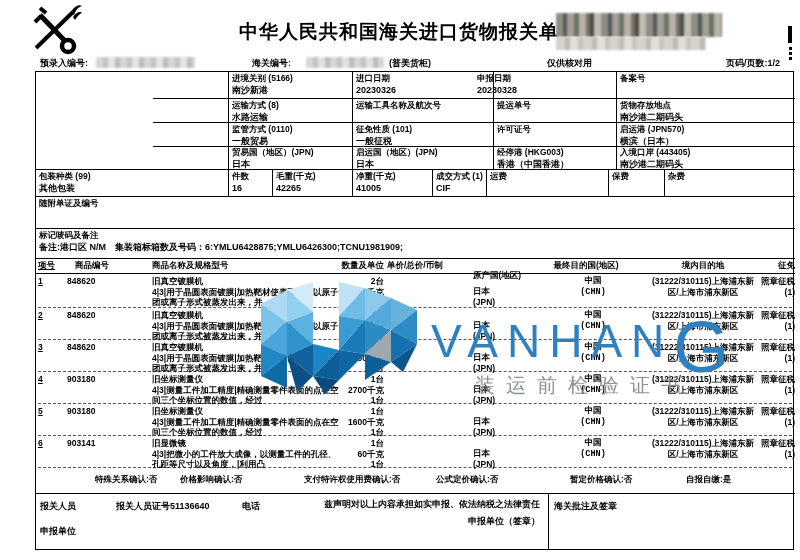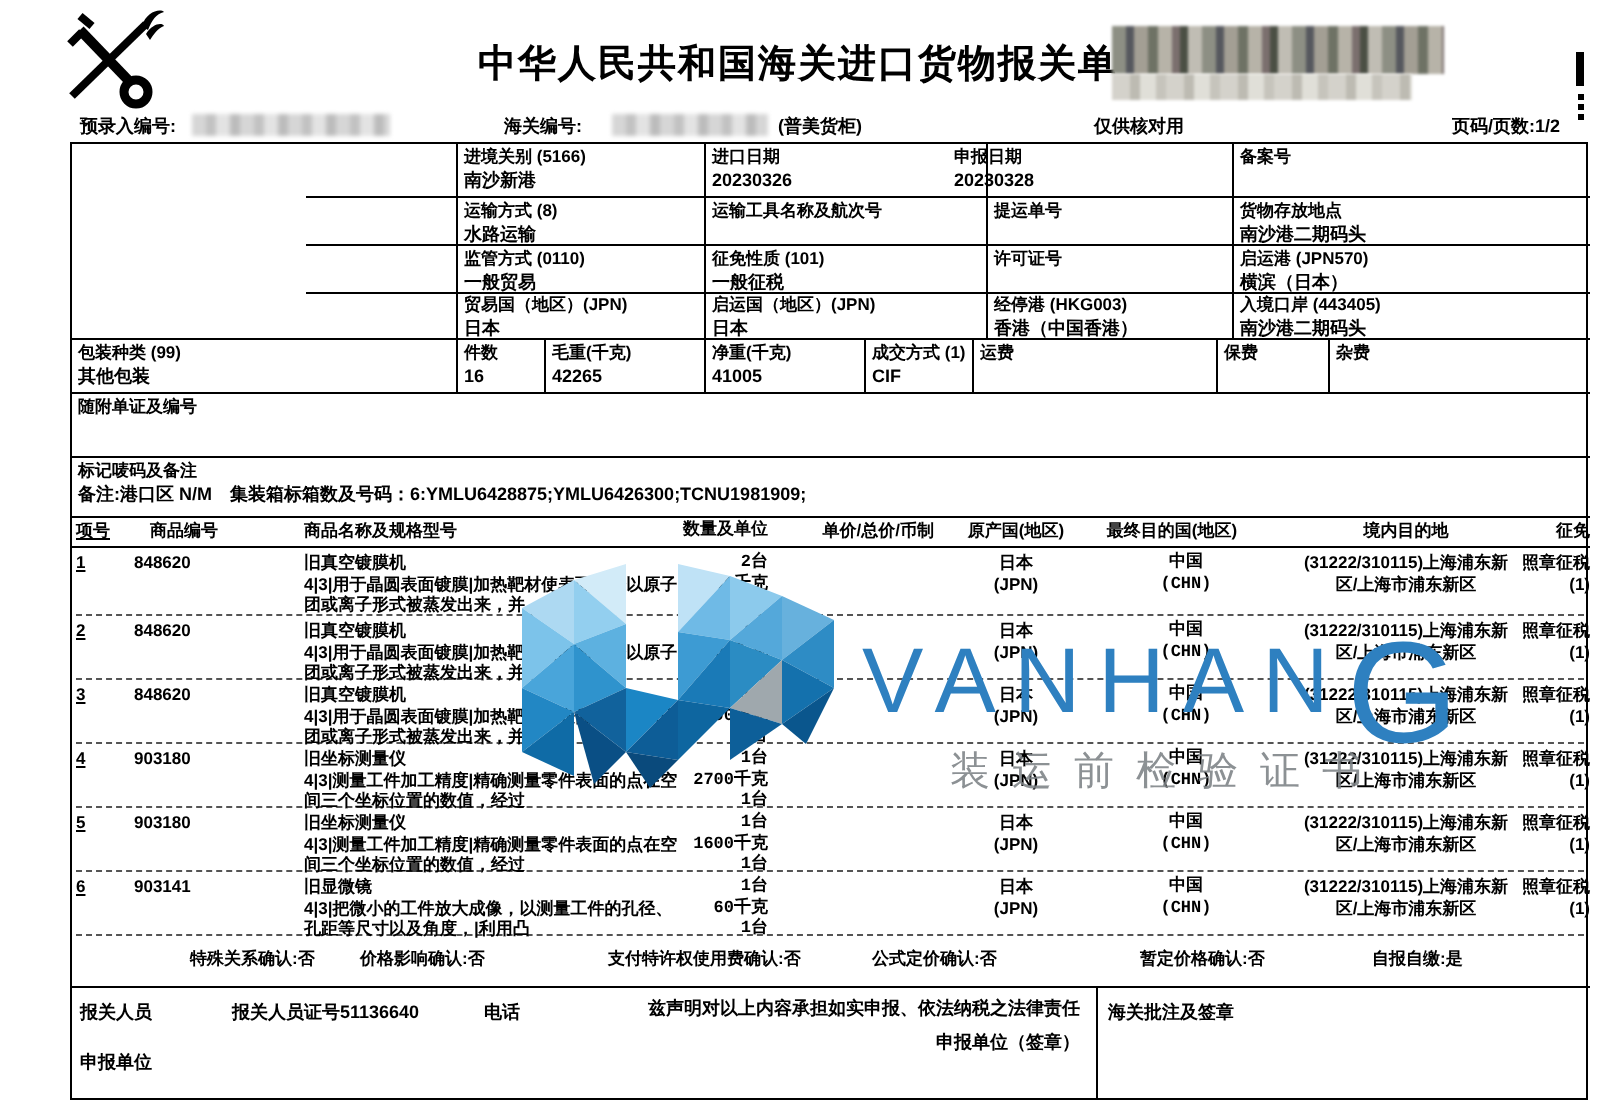--- a/index.html
+++ b/index.html
@@ -24,23 +24,23 @@
   .hcell{position:absolute;padding-left:4px;white-space:nowrap;}
   .hcell .l1{font-size:8.5px;line-height:12px;}
   .hcell .l2{font-size:9px;line-height:12px;}
   
   .grow{position:absolute;left:35px;width:760px;}
   .gcol{position:absolute;top:1px;}
   .gl{font-size:8.5px;line-height:10.5px;white-space:nowrap;}
   .gc-no{left:3px;width:22px;text-decoration:underline;}
   .gc-code{left:32px;width:72px;}
   .gc-name{left:117px;width:232px;}
-  .gc-qty{left:250px;width:99px;text-align:right;font-family:Liberation Mono, monospace;}
-  .gc-price{left:352px;width:80px;text-align:right;}
-  .gc-origin{left:438px;width:70px;text-align:center;}
+  .gc-qty{left:250px;width:99px;text-align:right;}
+  .gc-price{left:352px;width:80px;text-align:left;}
+  .gc-origin{left:438px;width:70px;text-align:left;margin-top:10px;}
   .gc-dest{left:523px;width:70px;text-align:center;font-family:Liberation Mono, monospace;}
   .gc-dom{left:596px;width:144px;text-align:center;}
   .gc-duty{left:716px;width:44px;text-align:right;}
   .ghead .gl{font-weight:bold;}
   
   .wm{left:253px;top:272px;width:515px;height:138px;z-index:9;pointer-events:none;}
   .wm-text{position:absolute;left:178px;top:34px;font-size:46px;letter-spacing:9px;color:#2e80c0;font-weight:normal;white-space:nowrap;}
   .wm-g{font-size:72px;letter-spacing:0;vertical-align:-15px;}
   .wm-tag{position:absolute;left:222px;top:100px;font-size:20px;letter-spacing:11px;color:#7d8286;opacity:.88;font-weight:normal;white-space:nowrap;}
   .regbar{left:788px;top:26px;width:4px;height:17px;background:#000;}

